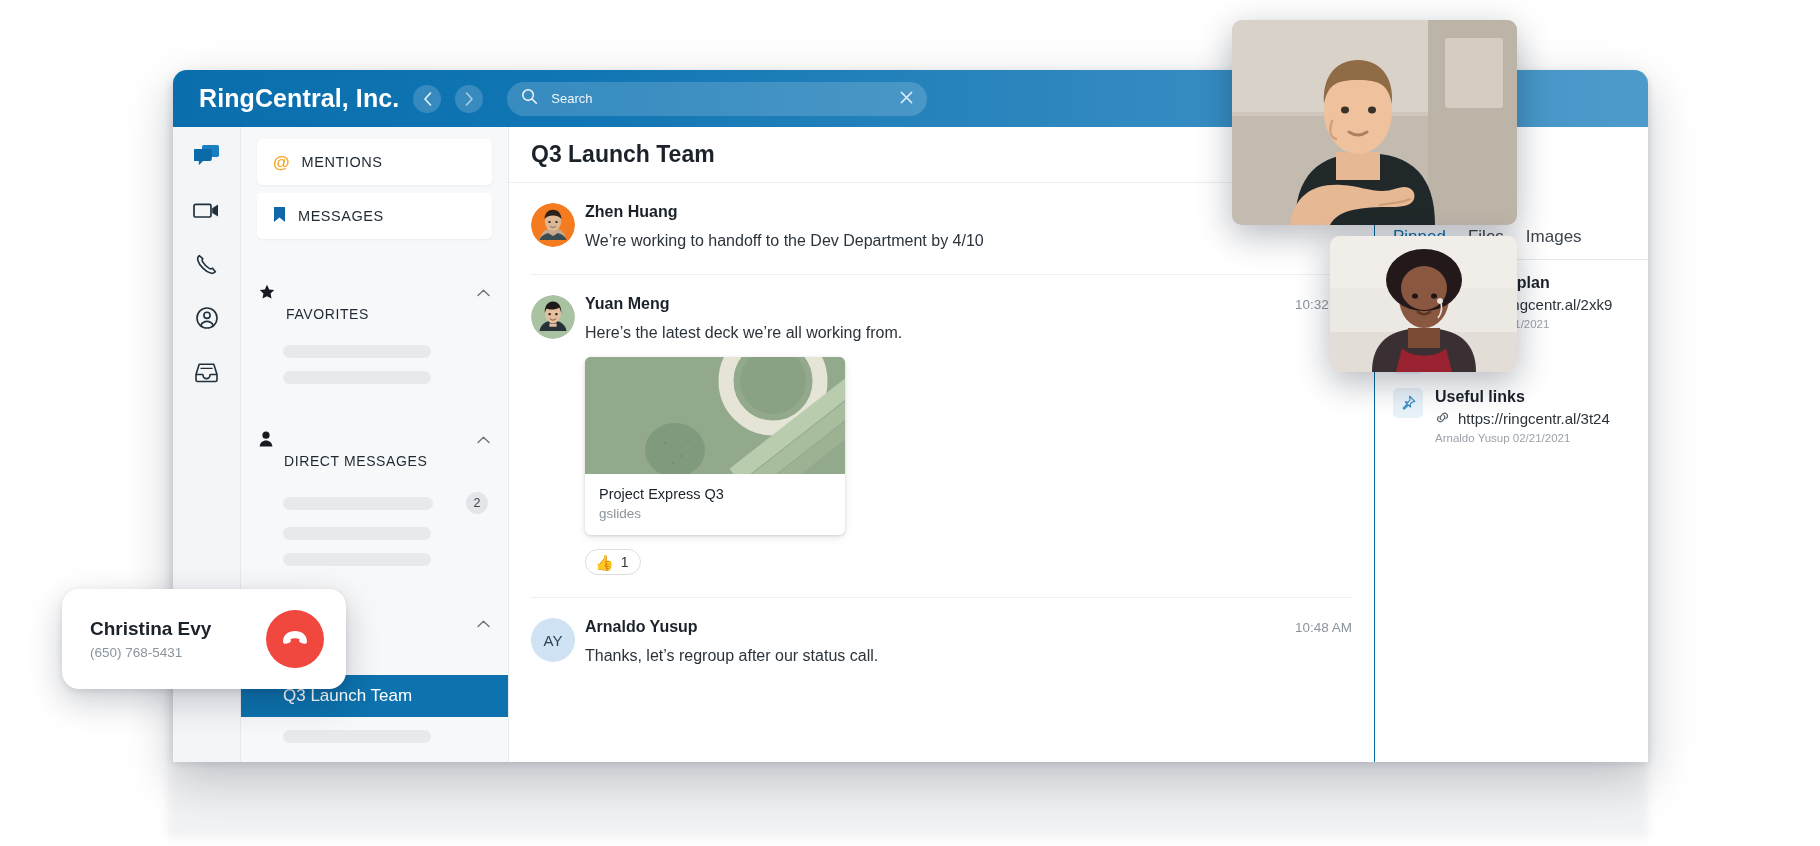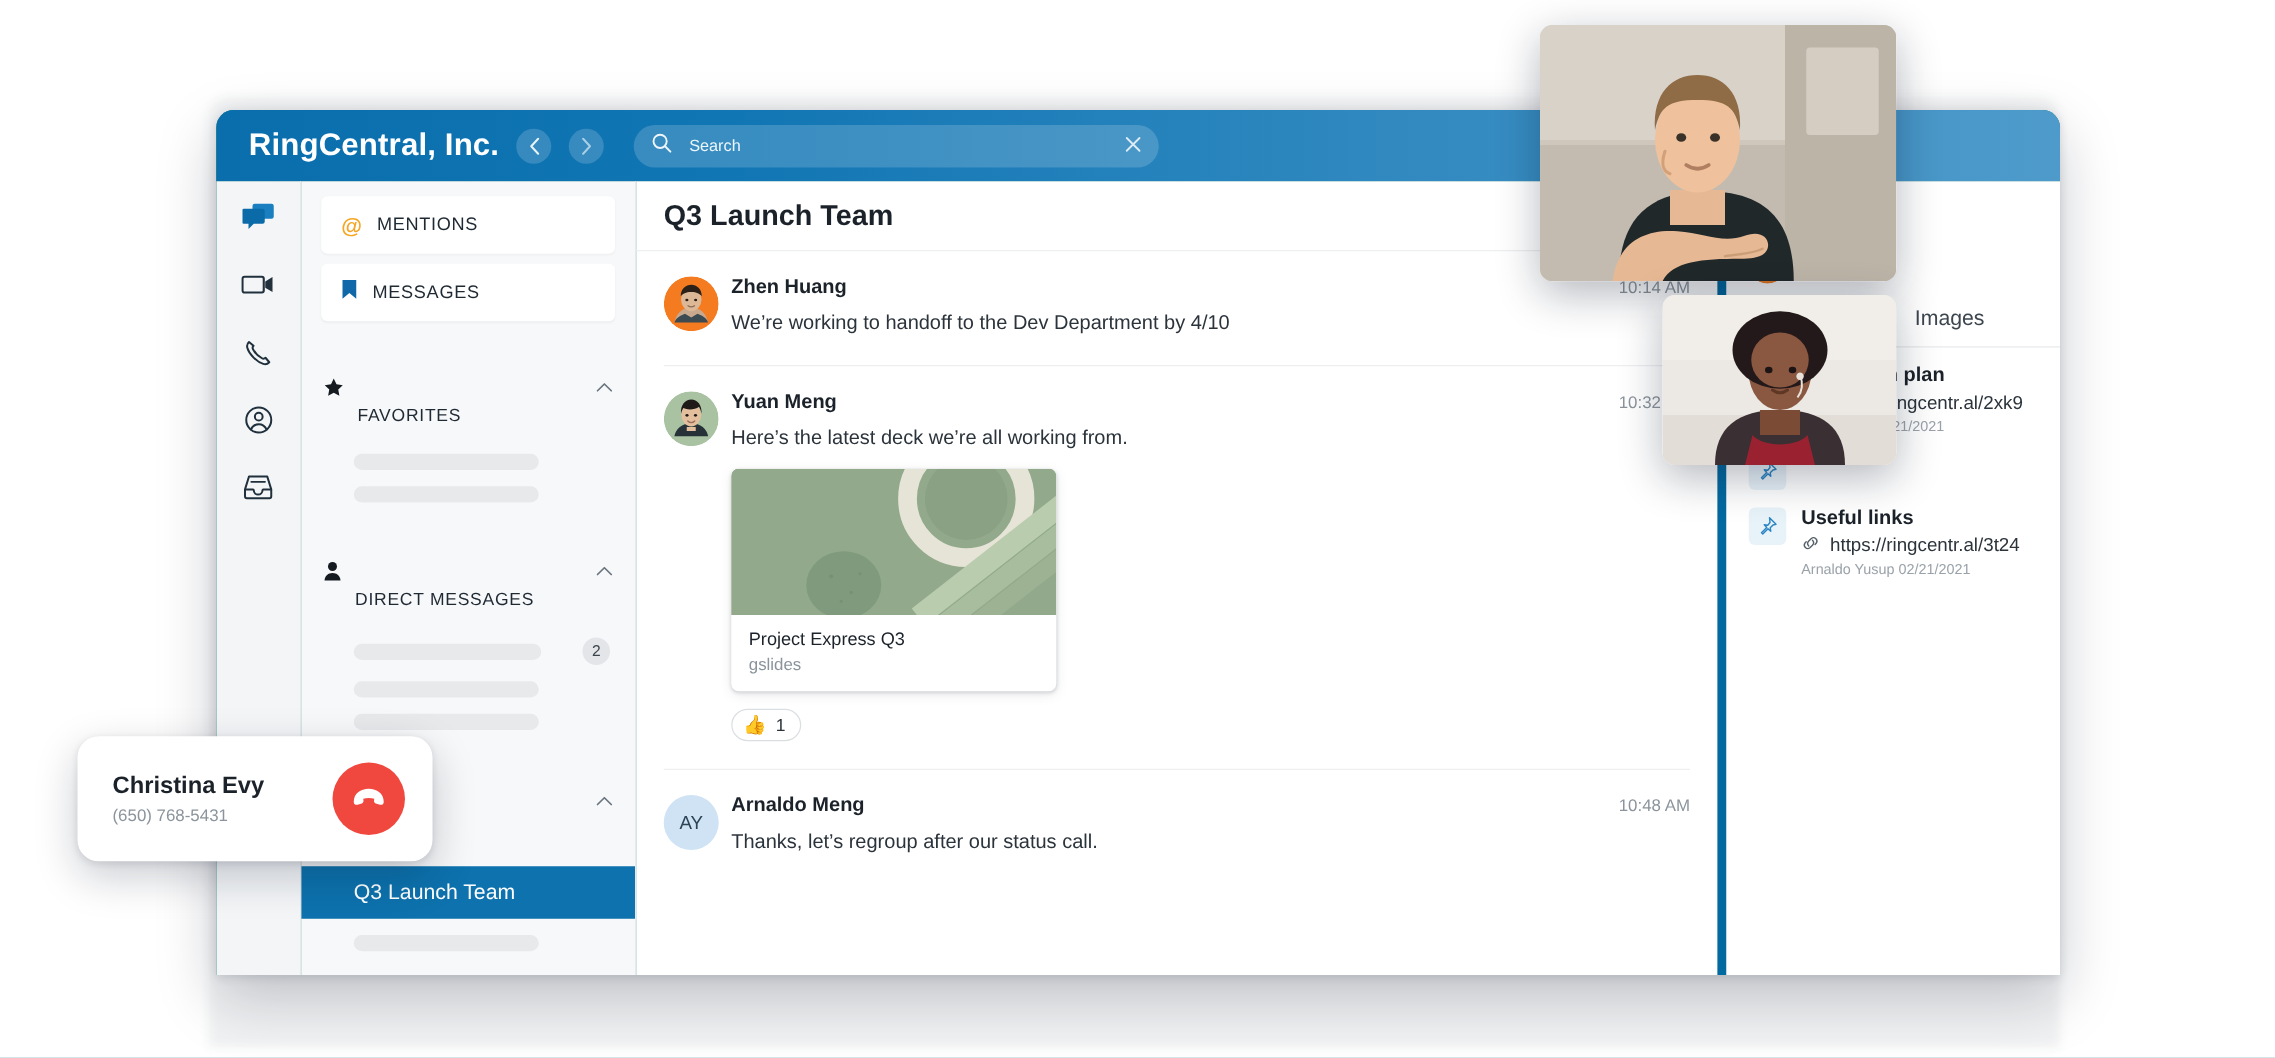--- a/index.html
+++ b/index.html
@@ -6,23 +6,23 @@
   html, body {
     width: 1820px; height: 846px;
     background: #ffffff;
     font-family: "Liberation Sans", sans-serif;
     overflow: hidden;
   }
   #stage { position: relative; width: 1820px; height: 846px; background:#fff; }
 
   
   .app-window {
-    position: absolute; left: 173px; top: 88px;
+    position: absolute; left: 173px; top: 70px;
     width: 1475px; height: 692px;
-    background: #0f766e;
+    background: #86efac;
     border-radius: 14px 14px 0 0;
     overflow: hidden;
     box-shadow: 0 18px 48px rgba(10,20,40,.22), 0 2px 8px rgba(10,20,40,.10);
   }
   .win-shadow-edge {
     position:absolute; left:167px; top:78px; width:1481px; height:760px;
     border-radius:16px 16px 0 0; background: rgba(20,30,50,0.06);
     filter: blur(4px);
   }
 
@@ -137,21 +137,21 @@
   .reaction .emo { font-size:15px; line-height:1; }
   .reaction .cnt { font-size:14px; color:#2b333b; }
 
   .ay-avatar {
     width:44px; height:44px; border-radius:50%; background:#cfe3f5;
     display:flex; align-items:center; justify-content:center;
     font-size:15px; color:#2c4456; font-weight:400; flex:none;
   }
 
   
-  .rpanel { width:274px; border-left:7px solid #0369a1; background:#fff; padding: 14px 0 0 0; }
+  .rpanel { width:274px; border-left:1px solid #0369a1; background:#fff; padding: 14px 0 0 0; }
   .rp-title { font-size:21px; font-weight:600; color:#1b222a; padding: 0 0 0 18px; }
   .rp-avatars { display:flex; gap:6px; padding: 14px 0 0 18px; }
   .rp-av { width:30px; height:30px; border-radius:50%; overflow:hidden; }
   .rp-tabs { display:flex; gap:22px; padding: 18px 0 0 18px; border-bottom:1px solid #e8eaec; }
   .rp-tab { font-size:17px; color:#3d464f; padding-bottom:9px; }
   .rp-tab.active { color:#0b72ae; border-bottom:3px solid #0b72ae; font-weight:400; }
   .pin-item { display:flex; gap:12px; padding: 14px 14px 0 18px; }
   .pin-icon {
     width:30px; height:30px; border-radius:5px; background:#e8f2f9;
     display:flex; align-items:center; justify-content:center; flex:none; color:#2d86c4;
@@ -440,21 +440,21 @@
               </div>
             </div>
           </div>
 
           <div class="msg">
             <div class="ay-avatar">
               <span>AY</span>
             </div>
             <div class="msg-main">
               <div class="msg-top">
-                <span class="msg-author">Arnaldo Meng</span>
+                <span class="msg-author">Arnaldo Yusup</span>
                 <span class="msg-time">10:48 AM</span>
               </div>
               <div class="msg-text">Thanks, let’s regroup after our status call.</div>
             </div>
           </div>
 
         </div>
       </div>
 
       <div class="rpanel">

